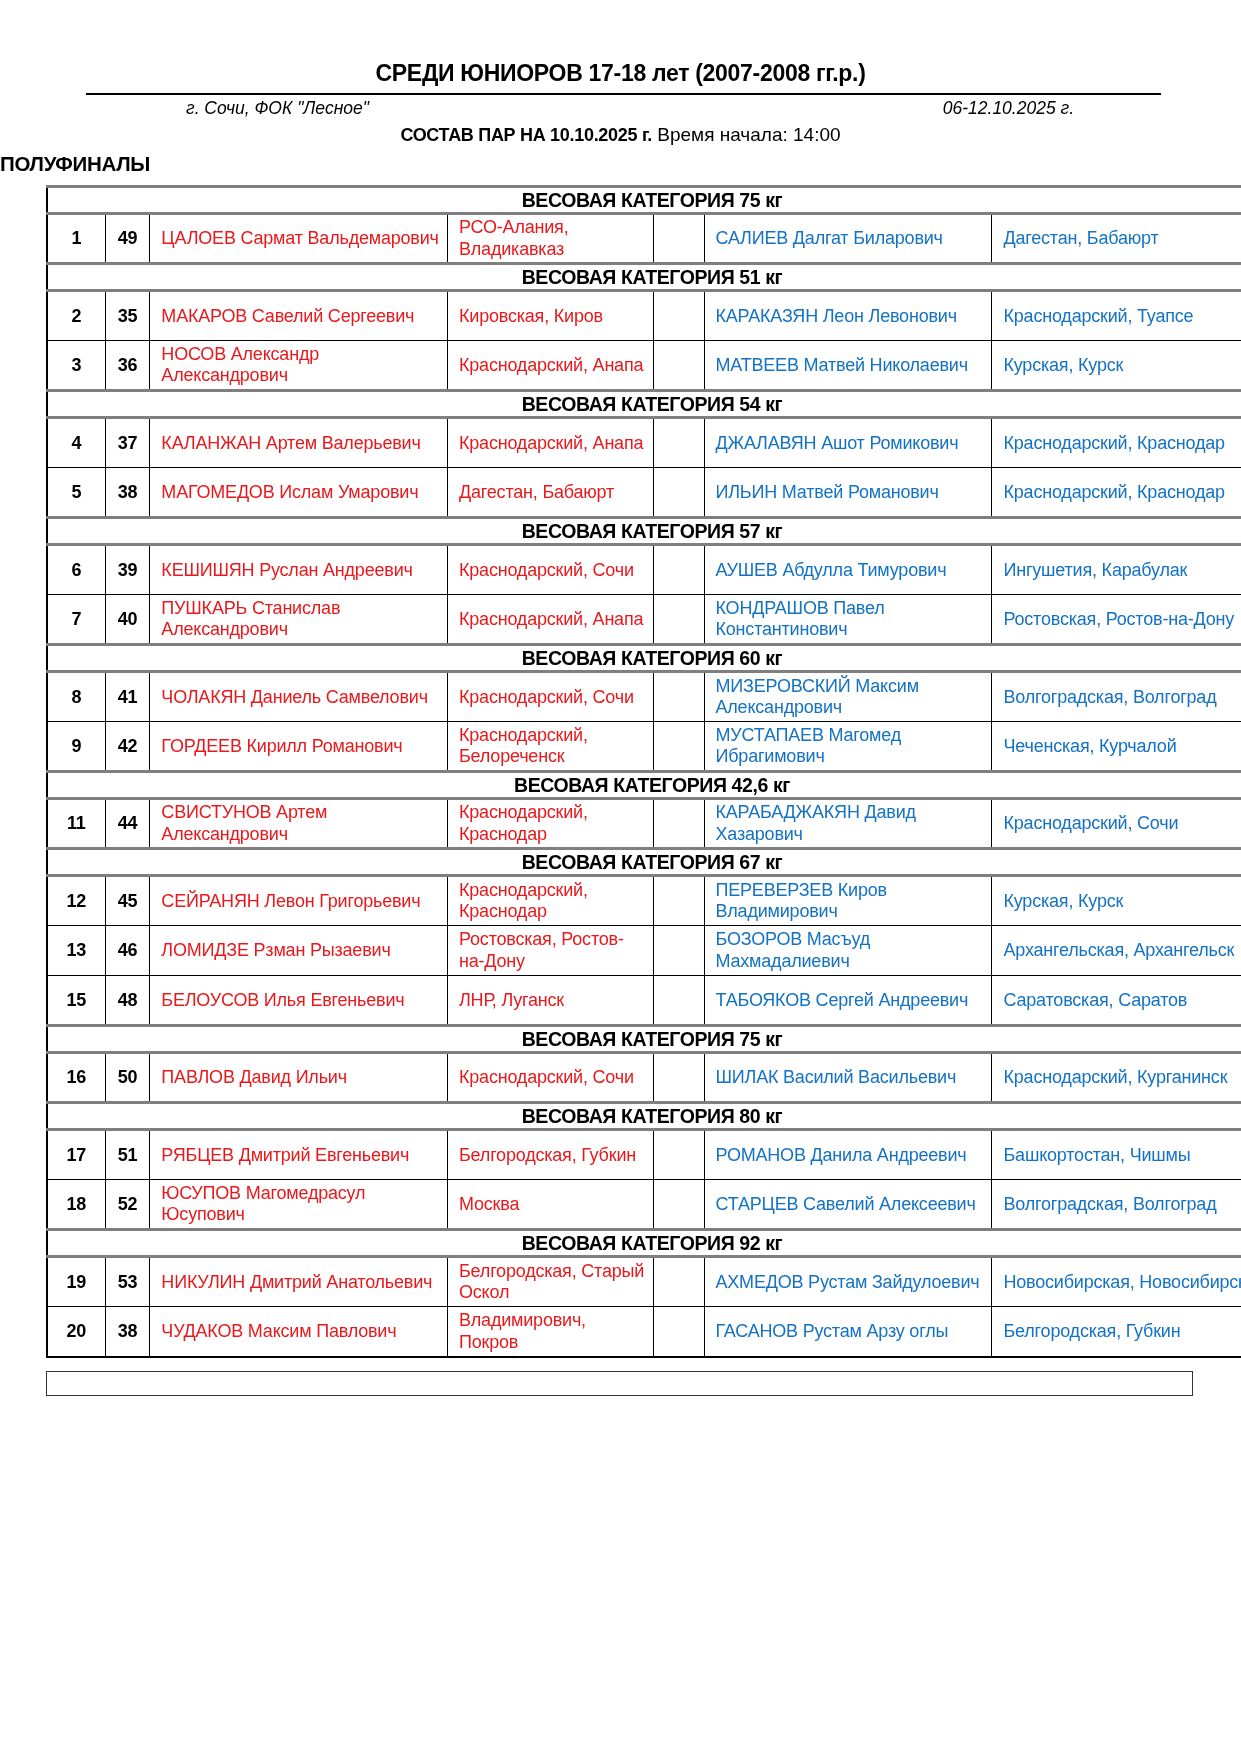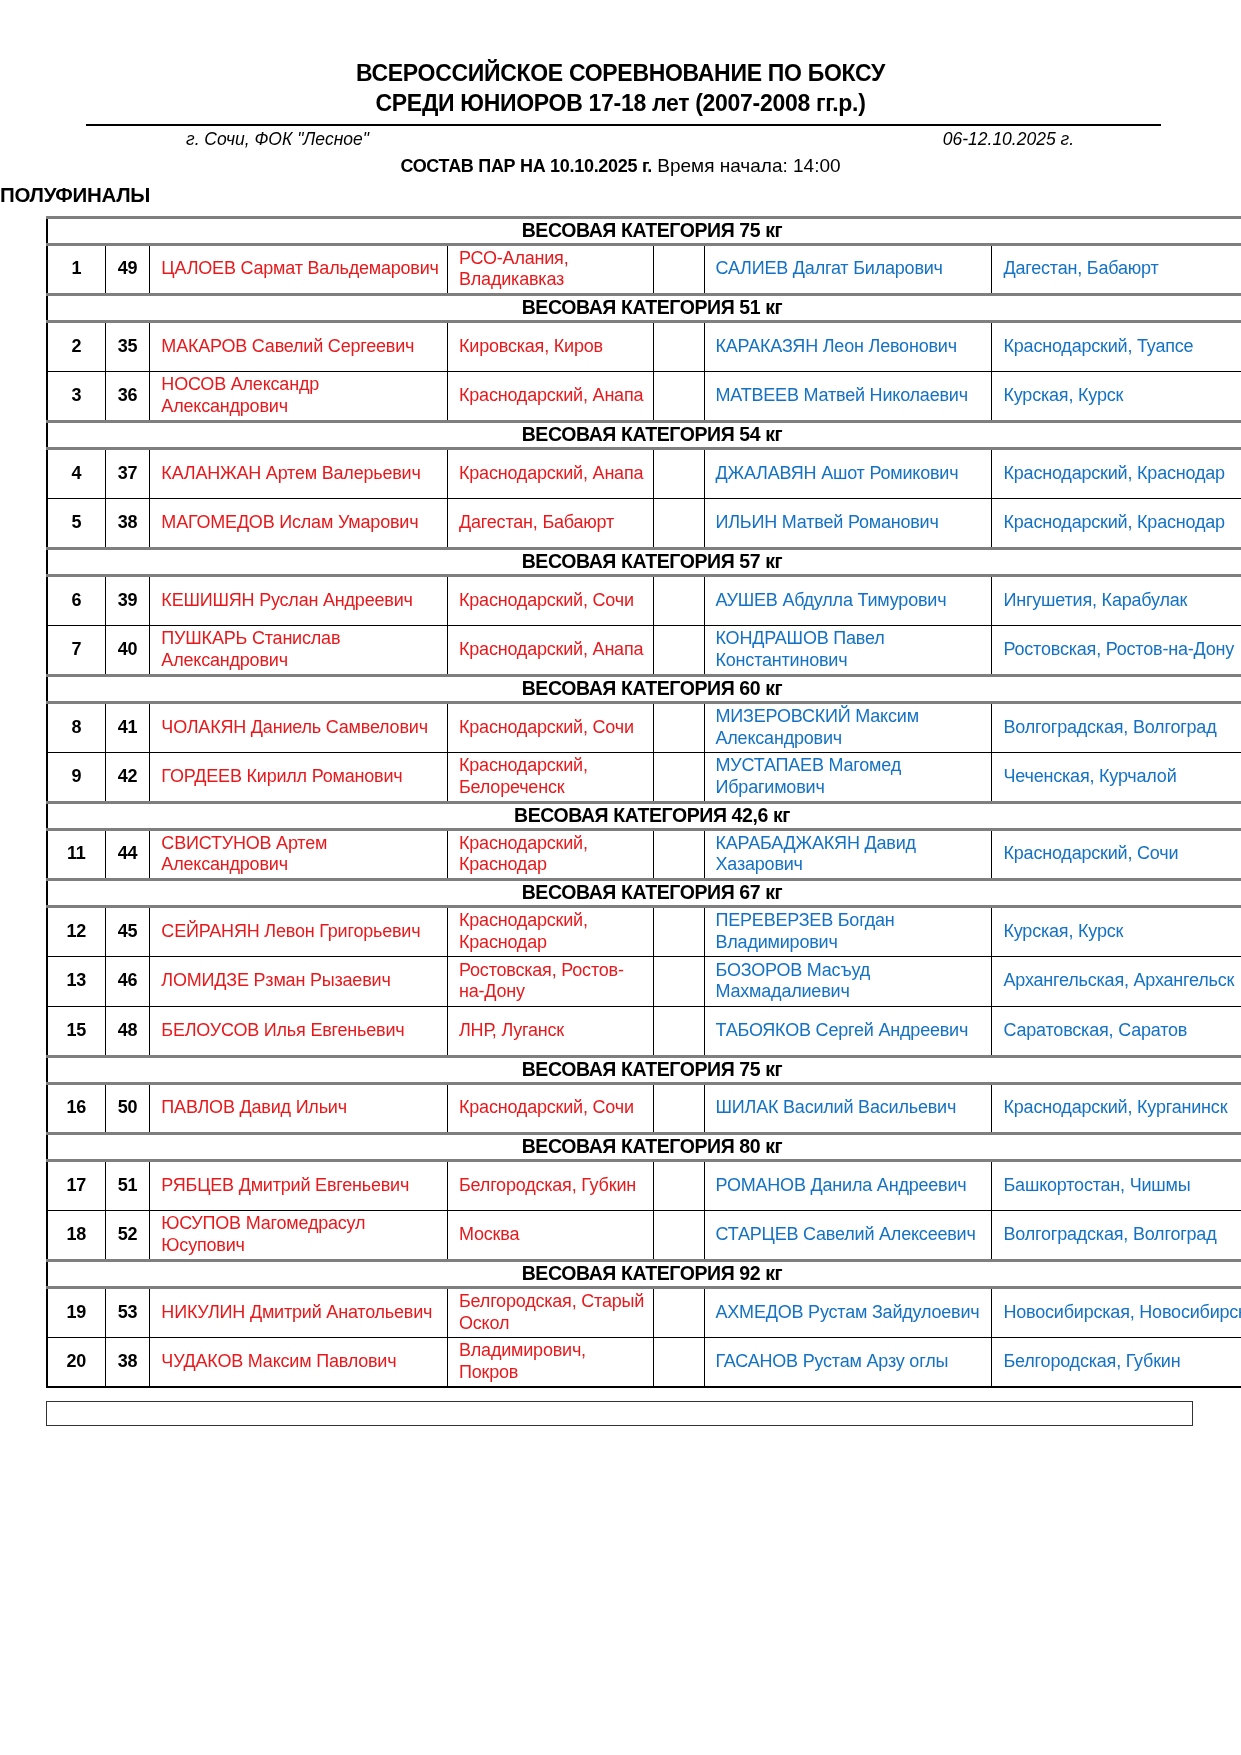--- a/index.html
+++ b/index.html
@@ -82,21 +82,20 @@
     border: 1.5px solid #333;
     box-sizing: border-box;
   }
 </style>
 </head>
 <body>
 
 <div class="page">
 
   <div class="title">
-    <div>ВСЕРОССИЙСКОЕ СОРЕВНОВАНИЕ ПО БОКСУ</div>
     <div>СРЕДИ ЮНИОРОВ 17-18 лет (2007-2008 гг.р.)</div>
   </div>
 
   <hr class="rule">
 
   <div class="venue-line">
     <span>г. Сочи, ФОК "Лесное"</span>
     <span>06-12.10.2025 г.</span>
   </div>
 
@@ -228,21 +227,21 @@
         </tr>
         <tr class="band-row">
           <td colspan="7">ВЕСОВАЯ КАТЕГОРИЯ 67 кг</td>
         </tr>
         <tr class="bout-row">
           <td class="num">12</td>
           <td class="num">45</td>
           <td class="nm red">СЕЙРАНЯН Левон Григорьевич</td>
           <td class="nm red">Краснодарский, Краснодар</td>
           <td class="sp"></td>
-          <td class="nm blue">ПЕРЕВЕРЗЕВ Богдан Владимирович</td>
+          <td class="nm blue">ПЕРЕВЕРЗЕВ Киров Владимирович</td>
           <td class="nm blue">Курская, Курск</td>
         </tr>
         <tr class="bout-row">
           <td class="num">13</td>
           <td class="num">46</td>
           <td class="nm red">ЛОМИДЗЕ Рзман Рызаевич</td>
           <td class="nm red">Ростовская, Ростов-на-Дону</td>
           <td class="sp"></td>
           <td class="nm blue">БОЗОРОВ Масъуд Махмадалиевич</td>
           <td class="nm blue">Архангельская, Архангельск</td>

